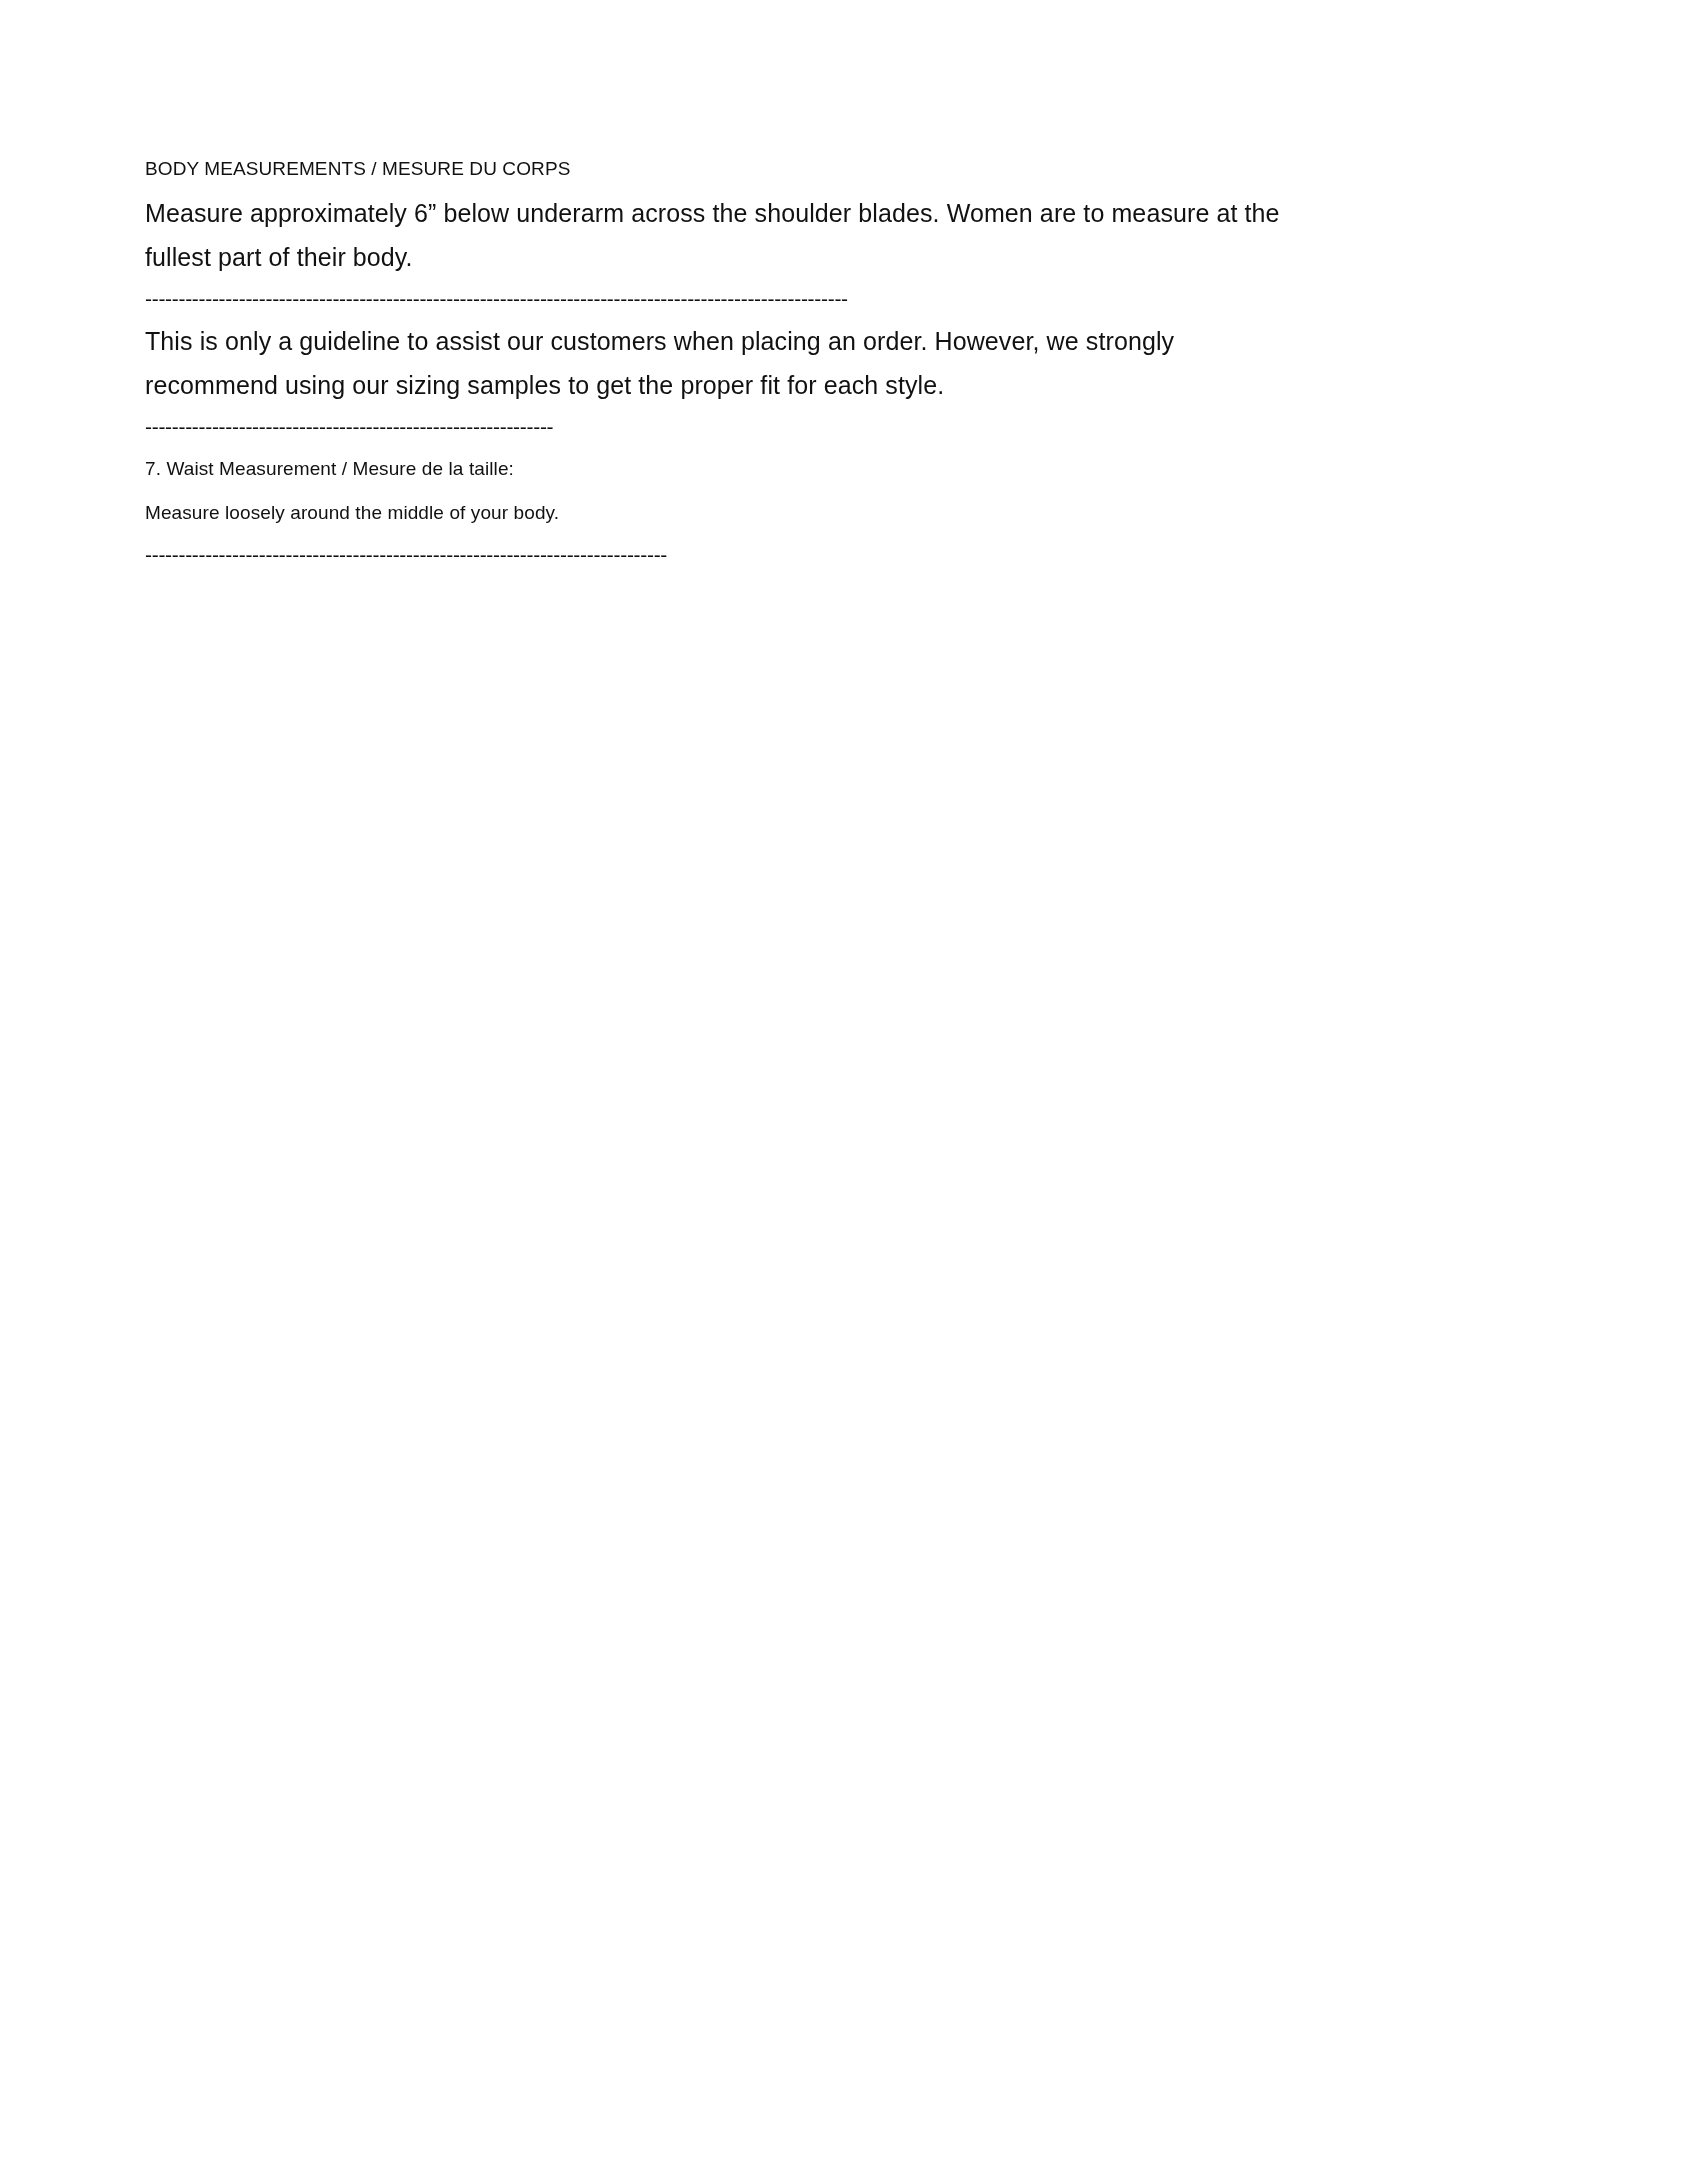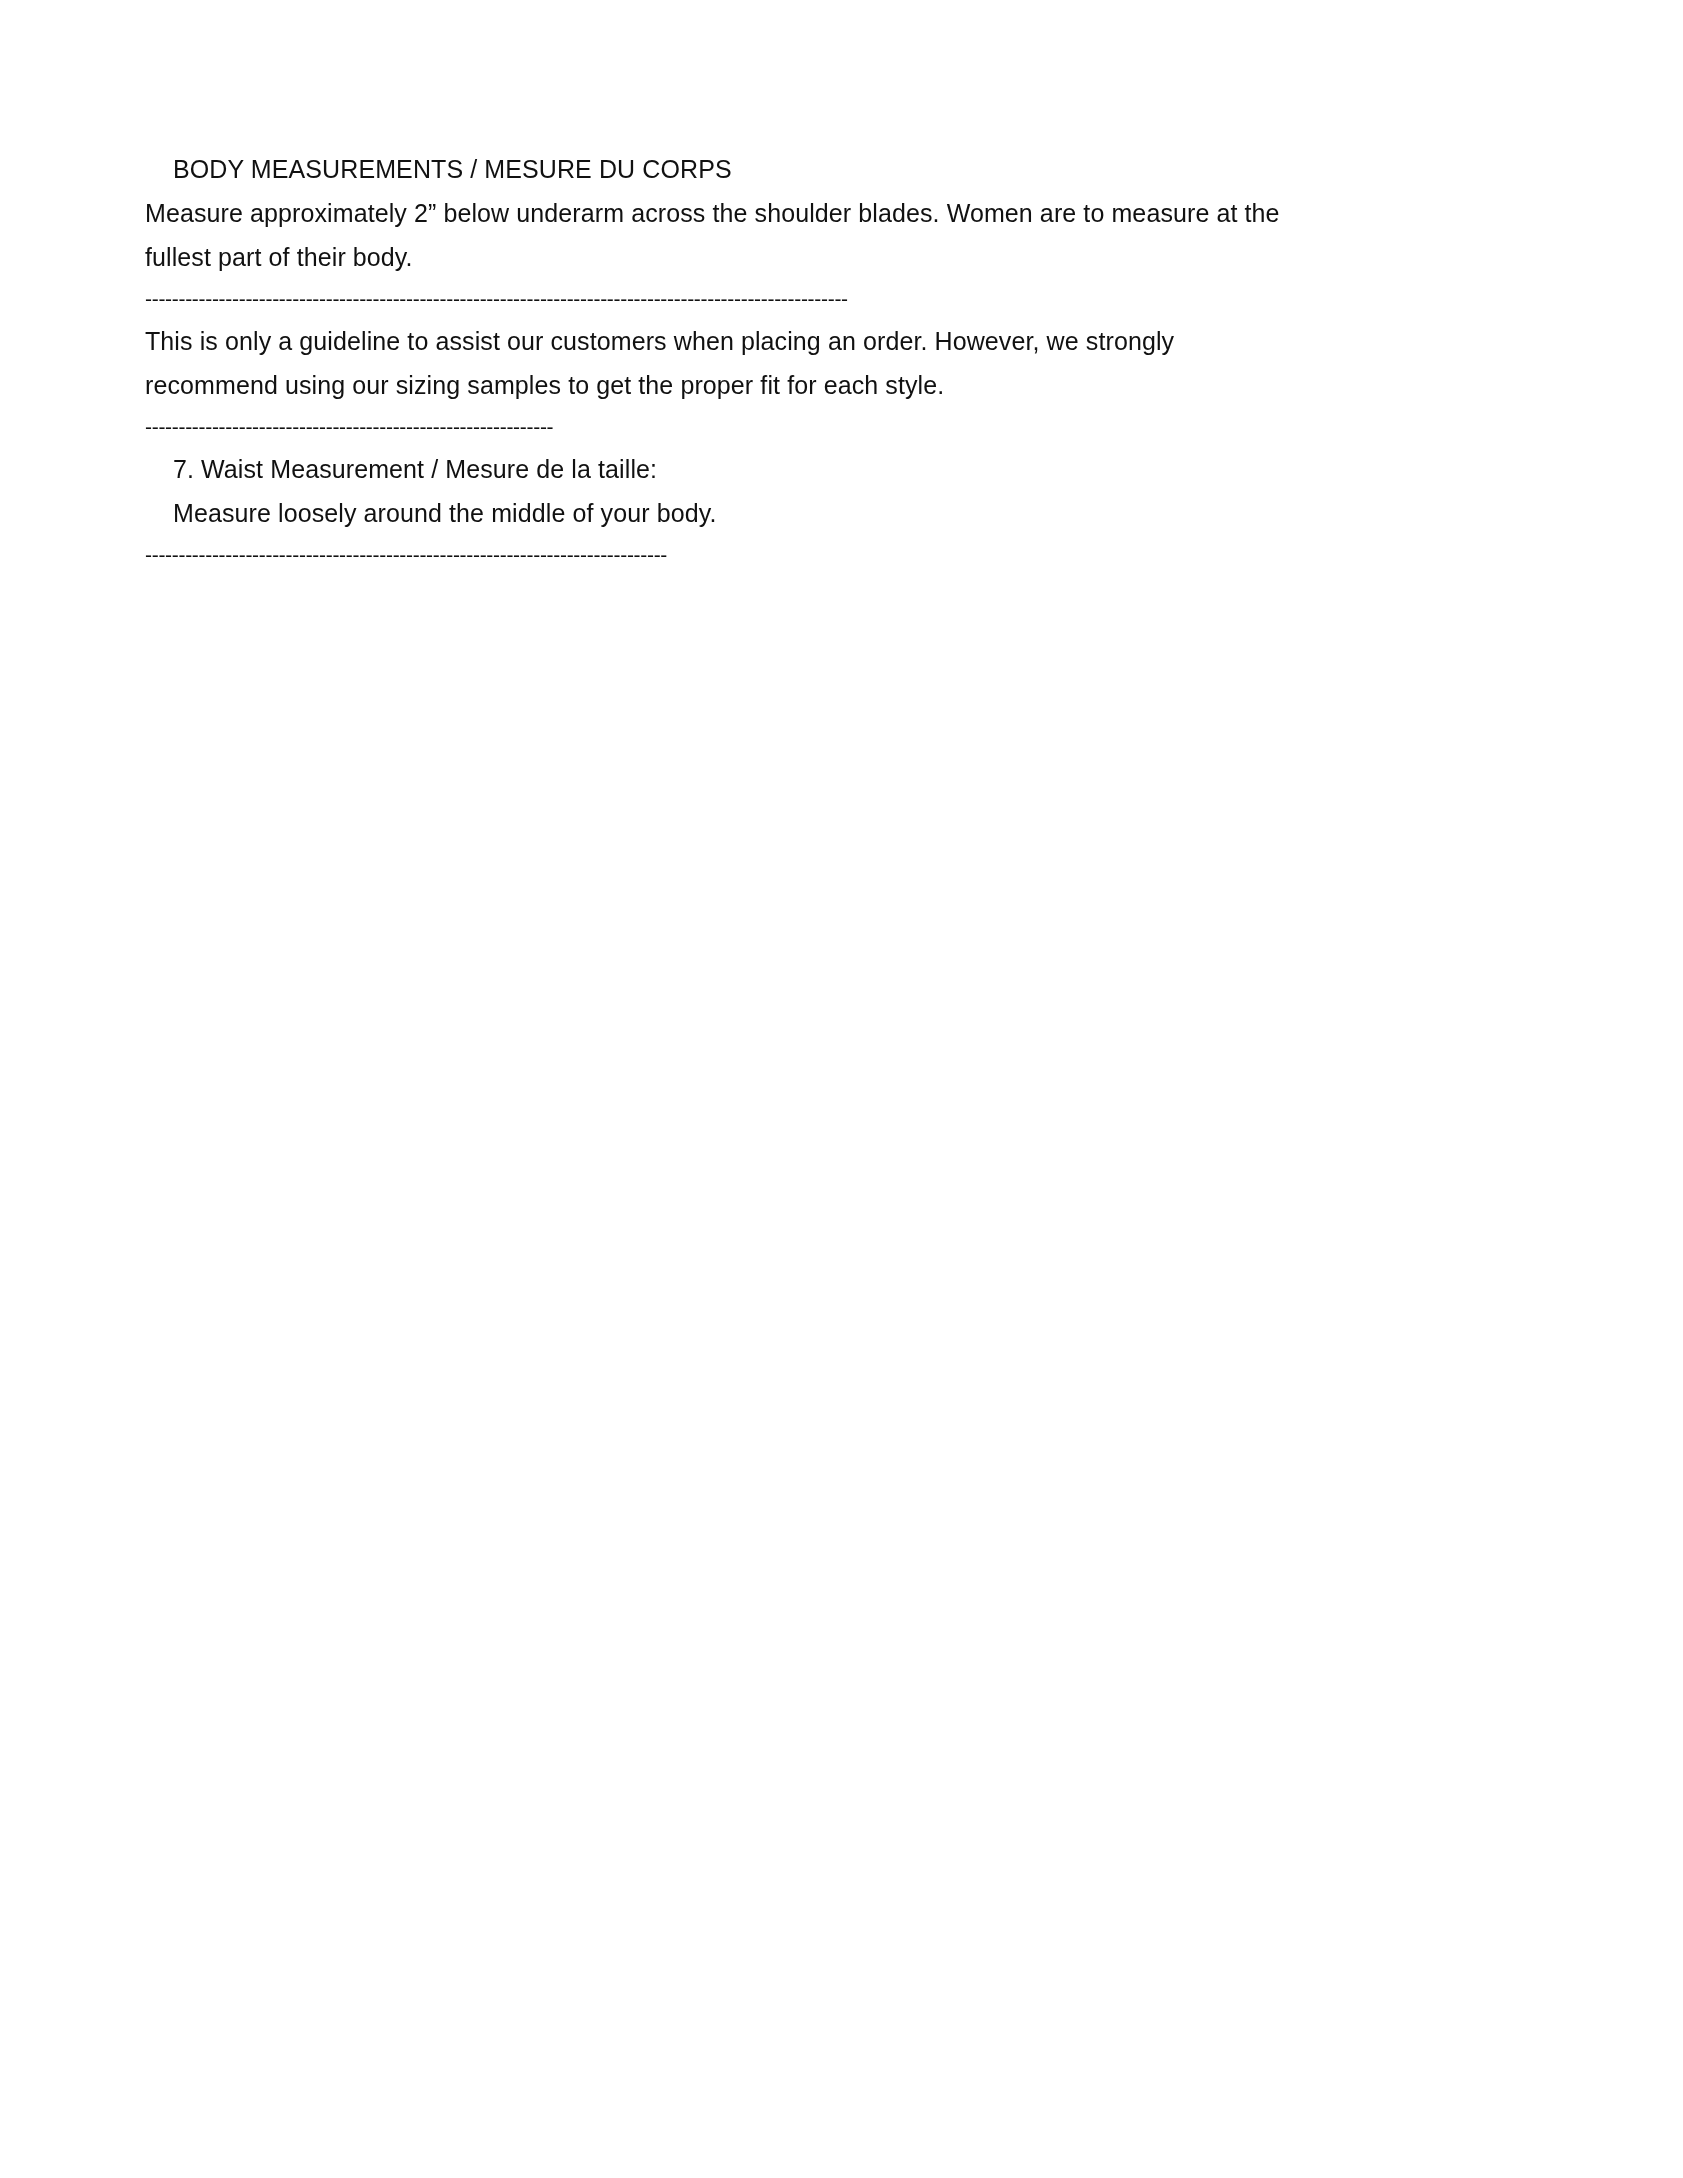--- a/index.html
+++ b/index.html
@@ -21,26 +21,25 @@
     background: #ffffff;
     box-sizing: border-box;
   }
   .content {
     position: absolute;
     left: 145px;
     top: 147px;
     width: 1148px;
   }
   .line {
-    font-size: 25px;
+    font-size: 19px;
     line-height: 44px;
     color: #111111;
     letter-spacing: 0.1px;
     white-space: pre-wrap;
-    margin-left: 28px;
   }
   .para {
     font-size: 25px;
     line-height: 44px;
     color: #111111;
     letter-spacing: 0.1px;
     width: 1139px;
   }
   .rule {
     font-size: 21px;
@@ -54,21 +53,21 @@
 </style>
 </head>
 <body>
 
 <div class="page">
   <div class="content">
 
     <div class="line">BODY MEASUREMENTS / MESURE DU CORPS</div>
 
 
-    <div class="para">Measure approximately 2” below underarm across the shoulder blades. Women are to measure at the fullest part of their body.</div>
+    <div class="para">Measure approximately 6” below underarm across the shoulder blades. Women are to measure at the fullest part of their body.</div>
 
     <div class="rule">---------------------------------------------------------------------------------------------------------</div>
 
     <div class="para">This is only a guideline to assist our customers when placing an order. However, we strongly recommend using our sizing samples to get the proper fit for each style.</div>
 
     <div class="rule">-------------------------------------------------------------</div>
 
 
     <div class="line">7. Waist Measurement / Mesure de la taille:</div>
 

